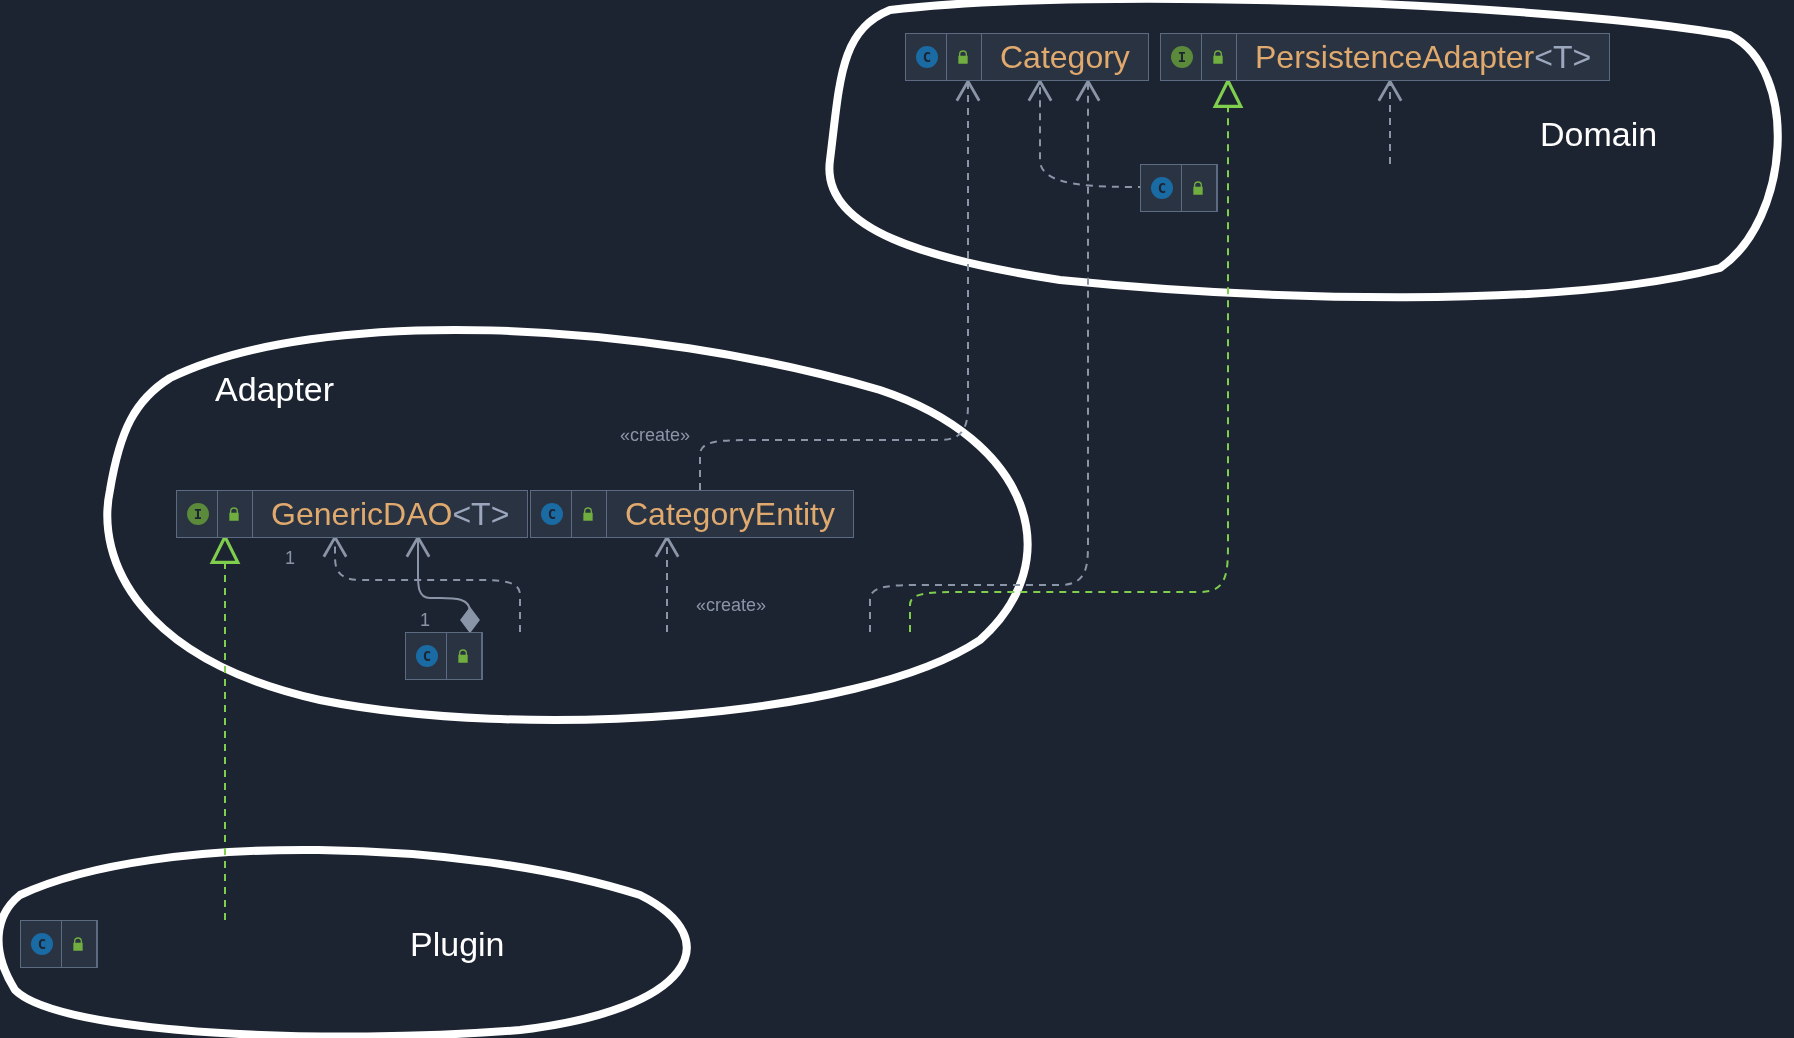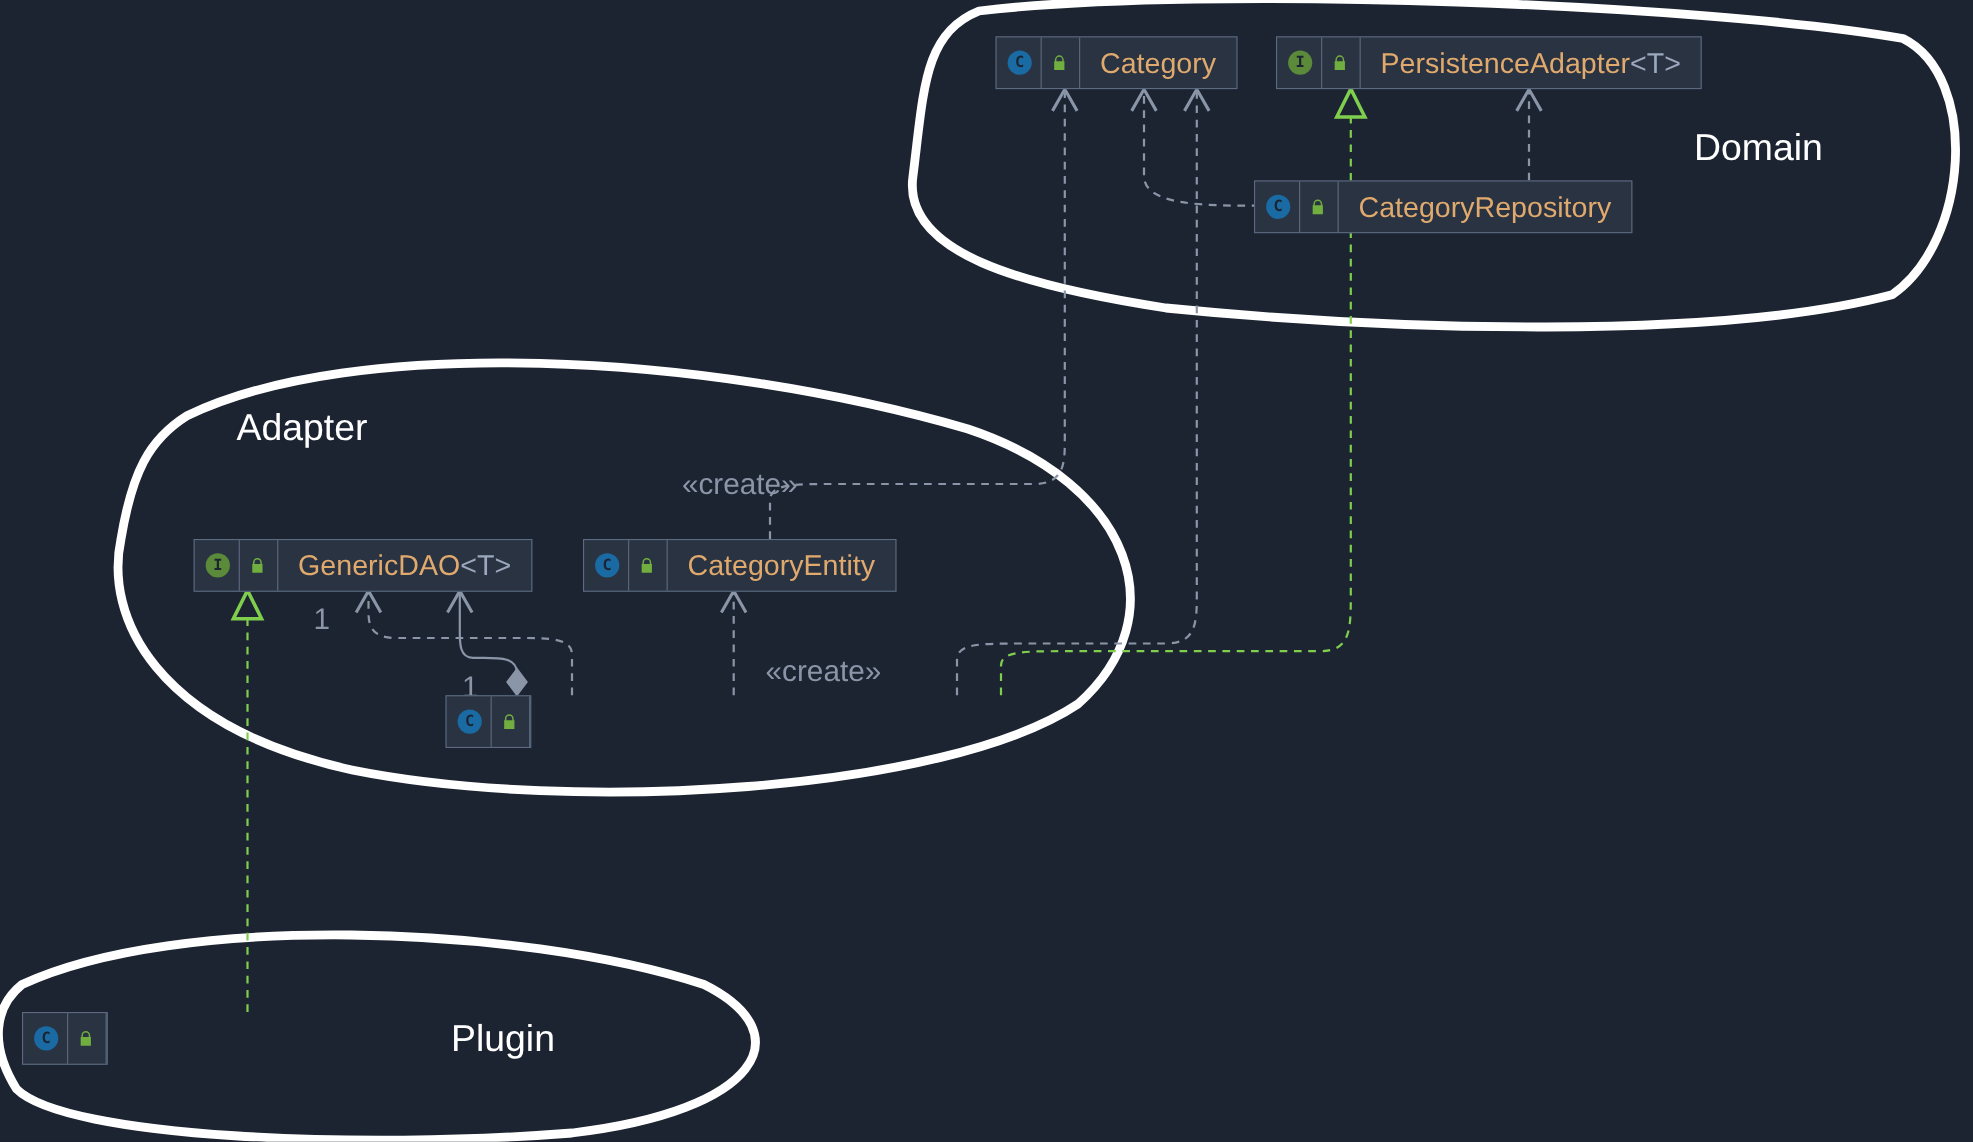--- a/index.html
+++ b/index.html
@@ -6,24 +6,24 @@
   .canvas{position:relative;width:1794px;height:1038px;}
   .node{position:absolute;display:flex;align-items:center;background:#2a3342;border:1px solid #5c6b82;padding:0;white-space:nowrap;height:46px;}
   .node .icon-wrap{display:flex;align-items:center;justify-content:center;height:100%;padding:0 8px 0 10px;border-right:1px solid #5c6b82;}
   .node .icon-wrap2{display:flex;align-items:center;justify-content:center;height:100%;padding:0 10px 0 8px;border-right:1px solid #5c6b82;}
   .type-icon{width:22px;height:22px;border-radius:50%;display:flex;align-items:center;justify-content:center;font-weight:bold;font-size:14px;line-height:1;}
   .class-icon{background:#1a6aa3;color:#0f2436;}
   .class-icon span{color:#1d2431;font-family:monospace;font-weight:900;}
   .iface-icon{background:#5a8a3a;color:#c6e6a1;}
   .iface-icon span{color:#1d2431;font-family:monospace;font-weight:900;}
   .lock-icon{width:16px;height:16px;}
-  .node .label{padding:0 18px 0 18px;font-size:26px;color:#e0a96d;}
+  .node .label{padding:0 18px 0 18px;font-size:32px;color:#e0a96d;}
   .node .label .generic{color:#9aa7bd;}
   .group-label{position:absolute;color:#ffffff;font-size:34px;font-weight:400;}
-  .edge-label{position:absolute;color:#8a95a8;font-size:27px;}
+  .edge-label{position:absolute;color:#8a95a8;font-size:18px;}
   svg.overlay{position:absolute;left:0;top:0;pointer-events:none;}
 </style>
 </head>
 <body>
 
 <div class="canvas">
 
   <svg class="overlay" width="1794" height="1038">
     <defs>
 
@@ -104,21 +104,20 @@
     <div class="icon-wrap">
         <div class="type-icon class-icon">
           <span>C</span>
         </div>
       </div>
     <div class="icon-wrap2">
       <svg class="lock-icon" viewBox="0 0 24 24">
           <path fill="#6fae3f" d="M6 10V8a6 6 0 1112 0v2h1v12H5V10h1zm2 0h8V8a4 4 0 10-8 0v2z"></path>
         </svg>
     </div>
-    <div class="label"><span>CategoryRepository</span><span class="generic"></span></div>
   </div>
 
   <div class="node" style="left:176px;top:490px;">
     <div class="icon-wrap">
         <div class="type-icon iface-icon">
           <span>I</span>
         </div>
       </div>
     <div class="icon-wrap2">
       <svg class="lock-icon" viewBox="0 0 24 24">

